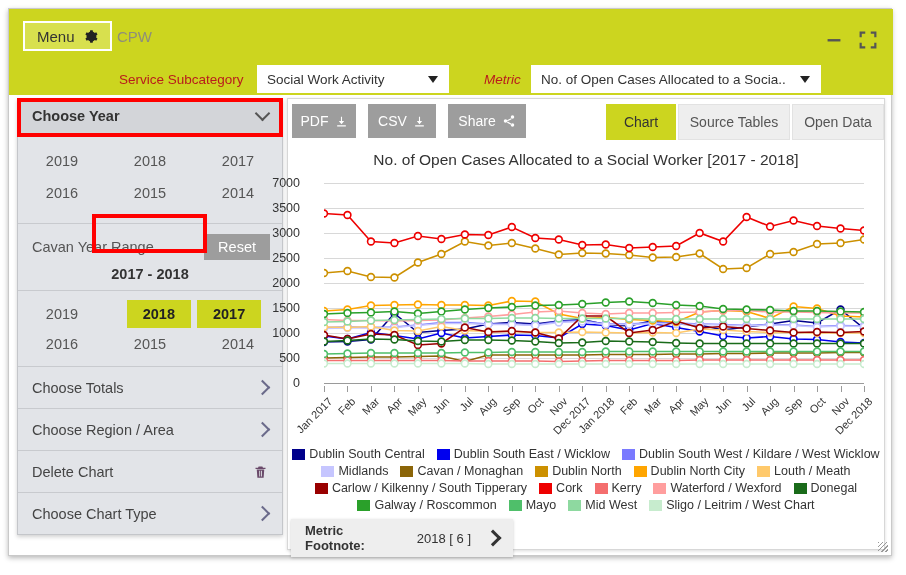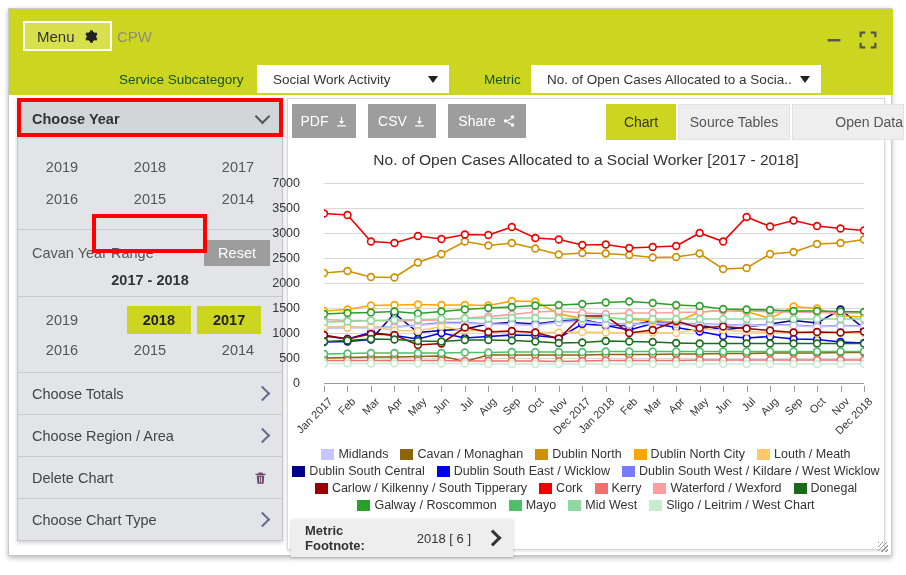--- a/index.html
+++ b/index.html
@@ -16,31 +16,31 @@
      background:#d8e04e;border:2px solid #ffffff;display:flex;align-items:center;gap:8px;
      box-sizing:border-box;cursor:pointer;}
   .menu-btn span{font-size:15px;color:#333;}
   .cpw{position:absolute;left:108px;top:19px;font-size:15px;color:#8e8e7a;}
 
   .win-ctl{position:absolute;top:20px;width:22px;height:22px;cursor:pointer;}
   .win-min{right:48px;}
   .win-max{right:14px;}
 
   .hdr-row{position:absolute;top:56px;left:0;width:884px;height:30px;}
-  .lbl{position:absolute;font-size:13.5px;color:#14532d;top:7px;}
+  .lbl{position:absolute;font-size:13.5px;color:#b91c1c;top:7px;}
   .sel{position:absolute;top:0;height:28px;background:#fff;border:1px solid #fff;
        display:flex;align-items:center;box-sizing:border-box;cursor:pointer;}
-  .sel .txt{font-size:13.5px;color:#333;padding-left:15px;flex:1;white-space:nowrap;overflow:hidden;}
+  .sel .txt{font-size:13.5px;color:#333;padding-left:9px;flex:1;white-space:nowrap;overflow:hidden;}
   .caret{width:0;height:0;border-left:5px solid transparent;border-right:5px solid transparent;
          border-top:7px solid #222;margin-right:10px;}
 
   
   .menu-panel{position:absolute;left:8px;top:89px;width:266px;background:#e2e4e8;
      border:1px solid #c4c6ca;box-sizing:border-box;box-shadow:0 2px 4px rgba(0,0,0,.18);}
-  .mp-head{height:40px;display:flex;align-items:center;justify-content:space-between;
+  .mp-head{height:34px;display:flex;align-items:center;justify-content:space-between;
      padding:0 14px;font-size:14.5px;font-weight:bold;color:#333;background:#d3d5d9;cursor:pointer;text-align:center;}
   .chev-d{width:9px;height:9px;border-right:2px solid #555;border-bottom:2px solid #555;
      transform:rotate(45deg);margin-top:-5px;}
   .chev-r{width:9px;height:9px;border-right:2px solid #6a6a8a;border-top:2px solid #6a6a8a;
      transform:rotate(45deg);}
 
   .yr-grid{display:flex;flex-wrap:wrap;padding:12px 0 14px 0;}
   .yr{width:33.33%;text-align:center;font-size:14.5px;color:#555;padding:8px 0;cursor:pointer;}
   .yr.sel-yr{background:#ccd51f;color:#222;font-weight:bold;width:auto;padding:6px 16px;margin:0 3px;}
 
@@ -117,21 +117,21 @@
     <svg class="win-ctl win-max" viewBox="0 0 24 24">
       <path fill="none" stroke="#555" stroke-width="2.4" d="M4 9V4h5M20 9V4h-5M4 15v5h5M20 15v5h-5"></path>
     </svg>
 
     <div class="hdr-row">
       <div class="lbl" style="left:110px;">Service Subcategory</div>
       <div class="sel" style="left:248px;width:192px;">
         <div class="txt">Social Work Activity</div>
         <div class="caret"></div>
       </div>
-      <div class="lbl" style="left:475px;">Metric</div>
+      <div class="lbl" style="left:475px;font-style:italic;">Metric</div>
       <div class="sel" style="left:522px;width:290px;">
         <div class="txt">No. of Open Cases Allocated to a Socia..</div>
         <div class="caret"></div>
       </div>
     </div>
   </div>
 
   <div class="menu-panel">
     <div class="mp-head">
       <span>Choose Year</span>
@@ -212,21 +212,21 @@
           <path fill="#fff" d="M18 2a3 3 0 100 6 3 3 0 000-6zM6 9a3 3 0 100 6 3 3 0 000-6zm12 7a3 3 0 100 6 3 3 0 000-6zM8.6 10.8l6.9-3.6.9 1.8-6.9 3.6zM9.5 13l6.9 3.6-.9 1.8-6.9-3.6z"></path>
         </svg>
       </div>
 
       <div class="tab active" style="left:318px;width:70px;">
         <span>Chart</span>
       </div>
       <div class="tab" style="left:390px;width:112px;">
         <span>Source Tables</span>
       </div>
-      <div class="tab" style="left:504px;width:112px;justify-content:flex-end;">
+      <div class="tab" style="left:504px;width:92px;">
         <span>Open Data</span>
       </div>
     </div>
 
     <div class="chart-title">No. of Open Cases Allocated to a Social Worker [2017 - 2018]</div>
 
     <div id="plot" class="plot">
         <div class="axisline" style="top: 200px;"></div>
         <div class="gridline" style="top: 175px;"></div>
         <div class="gridline" style="top: 150px;"></div>
@@ -724,52 +724,52 @@
         <span style="left: 386.087px; top: 2px; width: 62px;">Aug</span>
         <span style="left: 409.565px; top: 2px; width: 62px;">Sep</span>
         <span style="left: 433.043px; top: 2px; width: 62px;">Oct</span>
         <span style="left: 456.522px; top: 2px; width: 62px;">Nov</span>
         <span style="left: 480px; top: 2px; width: 62px;">Dec 2018</span>
       </div>
 
     <div id="legend" class="legend">
         <div class="lg-row">
           <div class="lg">
+            <span class="sw" style="background: rgb(0, 0, 139);"></span>
+            <span>Dublin South Central</span>
+          </div>
+          <div class="lg">
+            <span class="sw" style="background: rgb(0, 0, 238);"></span>
+            <span>Dublin South East / Wicklow</span>
+          </div>
+          <div class="lg">
+            <span class="sw" style="background: rgb(122, 122, 255);"></span>
+            <span>Dublin South West / Kildare / West Wicklow</span>
+          </div>
+        </div>
+        <div class="lg-row">
+          <div class="lg">
             <span class="sw" style="background: rgb(198, 198, 255);"></span>
             <span>Midlands</span>
           </div>
           <div class="lg">
             <span class="sw" style="background: rgb(139, 101, 8);"></span>
             <span>Cavan / Monaghan</span>
           </div>
           <div class="lg">
             <span class="sw" style="background: rgb(204, 144, 0);"></span>
             <span>Dublin North</span>
           </div>
           <div class="lg">
             <span class="sw" style="background: rgb(255, 165, 0);"></span>
             <span>Dublin North City</span>
           </div>
           <div class="lg">
             <span class="sw" style="background: rgb(255, 201, 107);"></span>
             <span>Louth / Meath</span>
-          </div>
-        </div>
-        <div class="lg-row">
-          <div class="lg">
-            <span class="sw" style="background: rgb(0, 0, 139);"></span>
-            <span>Dublin South Central</span>
-          </div>
-          <div class="lg">
-            <span class="sw" style="background: rgb(0, 0, 238);"></span>
-            <span>Dublin South East / Wicklow</span>
-          </div>
-          <div class="lg">
-            <span class="sw" style="background: rgb(122, 122, 255);"></span>
-            <span>Dublin South West / Kildare / West Wicklow</span>
           </div>
         </div>
         <div class="lg-row">
           <div class="lg">
             <span class="sw" style="background: rgb(153, 0, 0);"></span>
             <span>Carlow / Kilkenny / South Tipperary</span>
           </div>
           <div class="lg">
             <span class="sw" style="background: rgb(238, 0, 0);"></span>
             <span>Cork</span>

